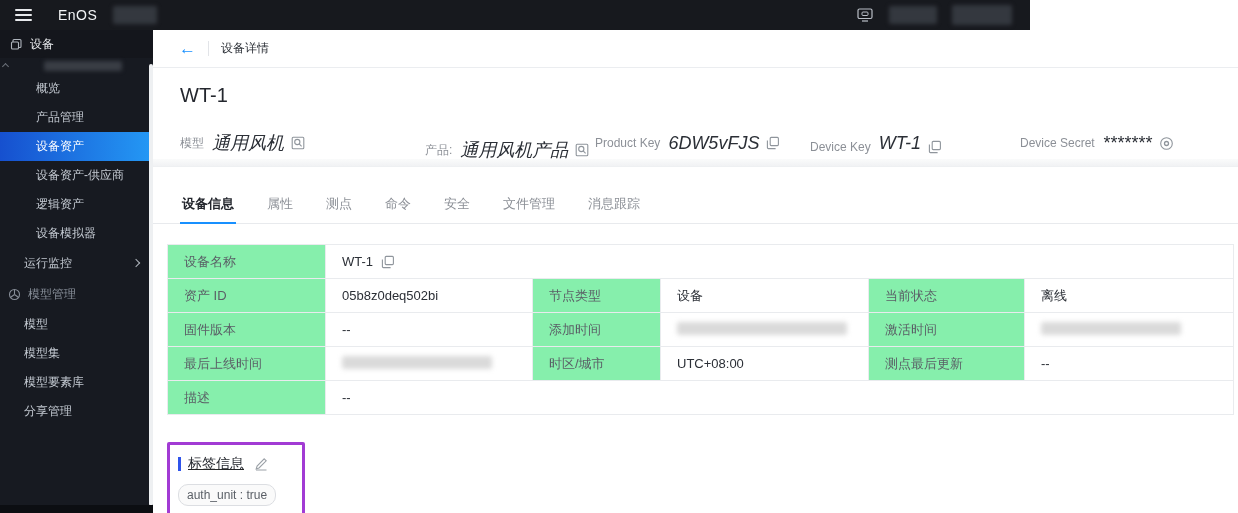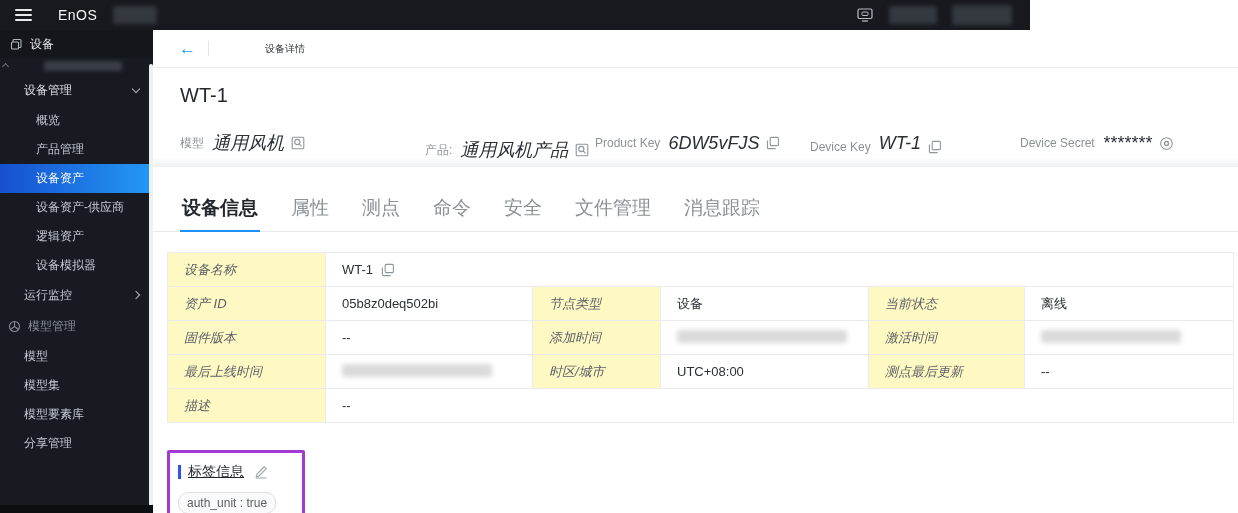--- a/index.html
+++ b/index.html
@@ -39,43 +39,43 @@
   .chev.up-half { transform:rotate(-135deg); width:5px; height:5px; }
   .sb-scrollbar { position:absolute; top:34px; right:0; width:4px; height:442px; background:#eef0f2; border-radius:2px; }
   .sb-bottom { position:absolute; bottom:0; left:0; width:100%; height:8px; background:#0c0e12; }
 
   
   .main { position:absolute; top:30px; left:153px; width:1085px; height:483px; background:#fff; }
   .page-header { height:38px; border-bottom:1px solid #ebedf0; display:flex; align-items:center;
                  padding-left:26px; background:#fff; }
   .back-arrow { color:#1890ff; font-size:17px; cursor:pointer; line-height:1; }
   .divider-v { width:1px; height:15px; background:#e2e4e8; margin:0 12px; }
-  .page-title { font-size:10px; color:#2b2f36;margin-left:44px; }
+  .page-title { font-size:12px; color:#2b2f36; }
 
   .device-header { padding:16px 24px 0 27px; height:91px; }
   .device-name { font-size:20px; color:#24272e; font-weight:500; }
   .meta-row { display:flex; align-items:center; margin-top:17px; font-size:12px; white-space:nowrap; }
   .meta-item { display:flex; align-items:center; }
   .meta-item.w1 { width:245px; } .meta-item.w2 { width:170px;margin-top:14px; }
   .meta-item.w3 { width:215px; } .meta-item.w4 { width:210px;align-items:flex-end; }
   .meta-label { color:#8c9097; margin-right:8px; }
   .meta-value { color:#2b2f36; font-size:18px;font-style:italic; }
   .meta-icon { margin-left:7px; cursor:pointer; display:inline-flex; }
   .gicon { fill:none; stroke:#8f959c; stroke-width:1.1; }
 
   .section-gap { height:8px; background:linear-gradient(#fafbfb,#f1f2f4); border-bottom:1px solid #eef0f2; }
 
   .tabs { display:flex; padding:0 24px 0 27px; border-bottom:1px solid #e8eaed; margin-top:20px; }
-  .tab { font-size:19px; color:#8c9097; padding:8px 2px 9px; margin-right:29px; cursor:pointer; }
+  .tab { font-size:13px; color:#8c9097; padding:8px 2px 9px; margin-right:29px; cursor:pointer; }
   .tab.active { color:#24272e; font-weight:bold; border-bottom:2px solid #1890ff; margin-bottom:-1px; }
 
   .info-table { margin:20px 24px 0 14px; border-collapse:collapse; table-layout:fixed;
                 width:1066px; font-size:13px; }
   .info-table td { border:1px solid #e9ebee; height:34px; padding:0 16px; vertical-align:middle; }
-  td.cell-label { background:#fef9c3; color:#5a5f66;font-style:italic; }
+  td.cell-label { background:#86efac; color:#5a5f66; }
   td.cell-value { color:#2b2f36; }
   .value-flex { display:flex; align-items:center; gap:8px; }
   .blur-bar { display:inline-block; height:13px; background:#dadada; border-radius:2px; filter:blur(2.5px); }
   .bw170 { width:170px; } .bw140 { width:140px; } .bw150 { width:150px; }
 
   .tags-section { margin:27px 0 0 14px; display:inline-block; }
   .highlight-box { border:3px solid #a23bd4; border-radius:2px; padding:10px 26px 12px 8px; display:inline-block; }
   .tags-header { display:flex; align-items:center;text-decoration:underline; }
   .tags-bar { width:3px; height:14px; background:#2f54eb; }
   .tags-title { font-size:14px; color:#24272e; margin-left:7px; }
@@ -118,24 +118,20 @@
         </svg>
       </span>
       <span>设备</span>
     </div>
 
     <div class="sb-blur-row">
       <span class="chev up-half"></span>
       <span class="sb-blur-bar"></span>
     </div>
 
-    <div class="sb-group-title">
-      <span>设备管理</span>
-      <span class="chev down"></span>
-    </div>
 
     <div class="sb-item">概览</div>
     <div class="sb-item">产品管理</div>
     <div class="sb-item active">设备资产</div>
     <div class="sb-item">设备资产-供应商</div>
     <div class="sb-item">逻辑资产</div>
     <div class="sb-item">设备模拟器</div>
 
     <div class="sb-parent">
       <span>运行监控</span>

